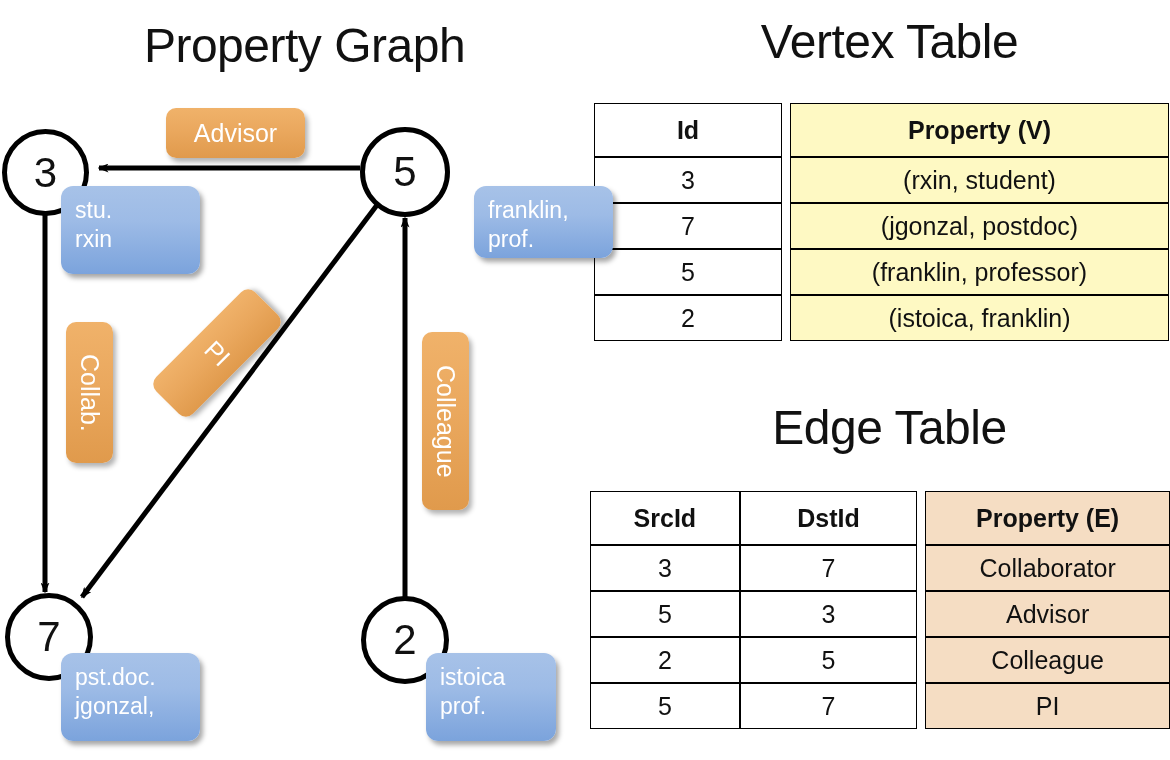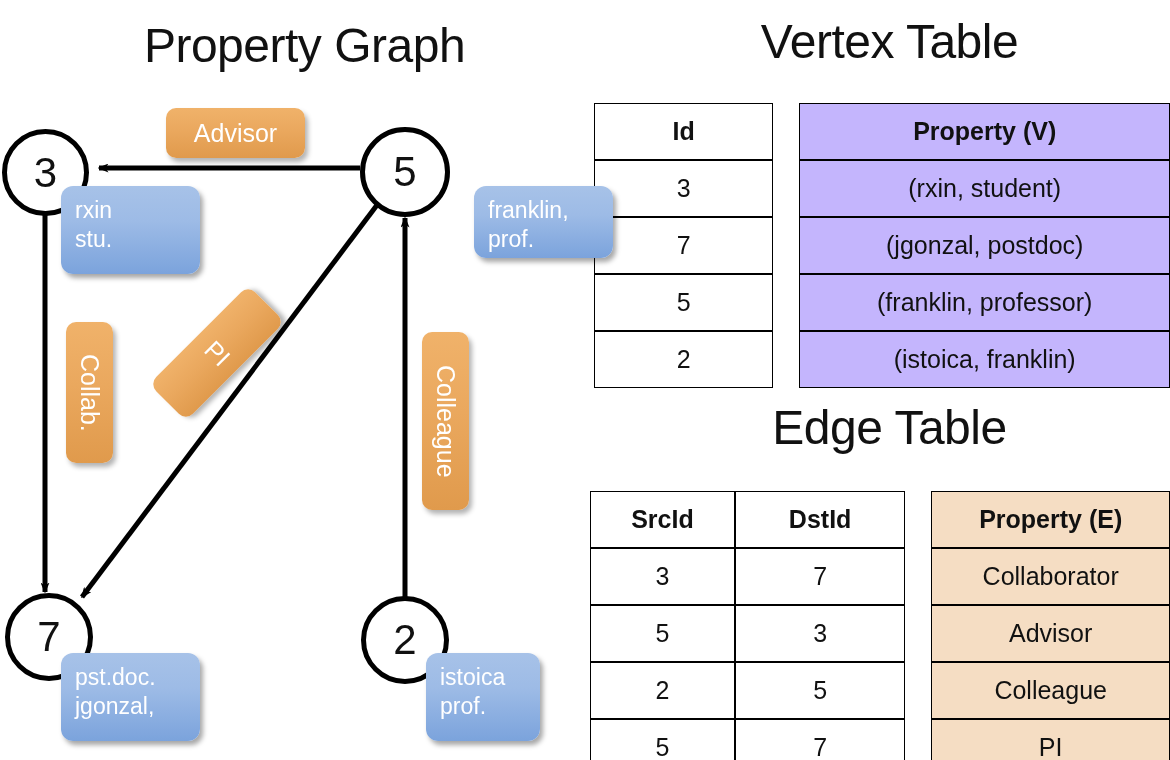--- a/index.html
+++ b/index.html
@@ -105,32 +105,32 @@
     border-spacing: 0;
     font-family: "Liberation Sans", sans-serif;
     font-weight: 300;
   }
   .data-table td, .data-table th {
     border: 1.5px solid #000000;
     text-align: center;
     font-weight: 300;
     font-size: 25px;
     color: #111111;
-    padding: 13px;
+    padding: 4px;
     height: 46px;
     box-sizing: border-box;
     white-space: nowrap;
   }
   .data-table th {
     font-weight: bold;
     font-size: 25px;
     height: 54px;
   }
   .col-plain { background: #ffffff; }
-  .col-blue  { background: #c4b5fd; }
+  .col-blue  { background: #fef9c3; }
   .col-orange{ background: #f5ddc3; }
   
   .gap-col { border: none !important; background: transparent !important; width: 6px; padding:0; height:auto; }
 
   #vertex-table { left: 594px; top: 103px; }
   #vertex-table .c-id   { width: 188px; }
   #vertex-table .c-prop { width: 379px; }
 
   #edge-table { left: 590px; top: 491px; }
   #edge-table .c-src  { width: 150px; }
@@ -171,35 +171,35 @@
     <span>5</span>
   </div>
   <div class="vertex-node" style="left:5px; top:593px; width:88px; height:88px;">
     <span>7</span>
   </div>
   <div class="vertex-node" style="left:361px; top:596px; width:88px; height:88px;">
     <span>2</span>
   </div>
 
   <div class="prop-box" style="left:61px; top:186px; width:139px; height:88px;">
+    <span>stu.</span>
     <span>rxin</span>
-    <span>stu.</span>
   </div>
 
   <div class="prop-box" style="left:426px; top:186px; width:139px; height:72px;margin-left:48px;">
     <span>franklin,</span>
     <span>prof.</span>
   </div>
 
   <div class="prop-box" style="left:61px; top:653px; width:139px; height:88px;">
     <span>pst.doc.</span>
     <span>jgonzal,</span>
   </div>
 
-  <div class="prop-box" style="left:426px; top:653px; width:114px; height:88px;">
+  <div class="prop-box" style="left:426px; top:653px; width:130px; height:88px;">
     <span>istoica</span>
     <span>prof.</span>
   </div>
 
   <div class="edge-label-box" style="left:166px; top:108px; width:139px; height:50px;">
     <span>Advisor</span>
   </div>
 
   <div class="edge-label-box vertical-text" style="left:66px; top:322px; width:47px; height:141px;">
     <span>Collab.</span>

